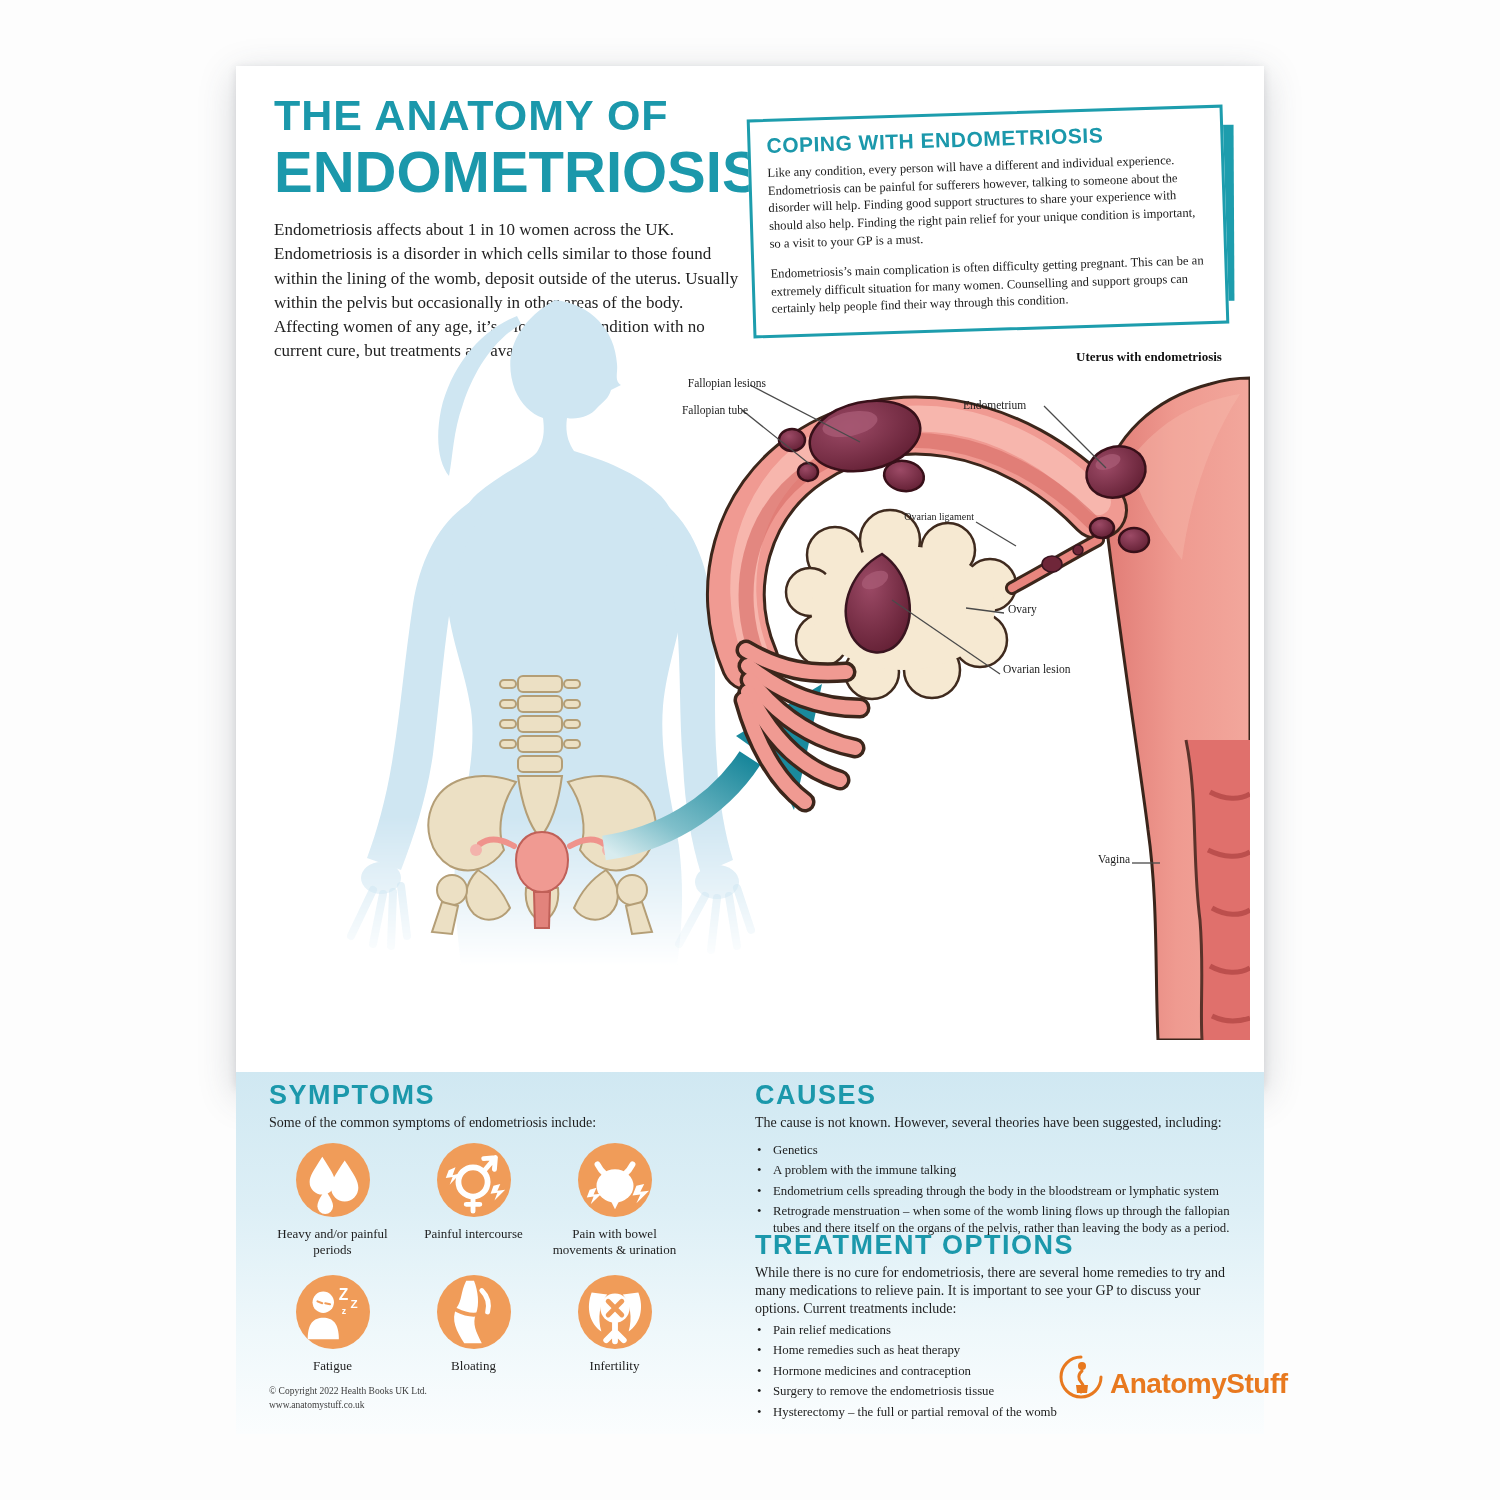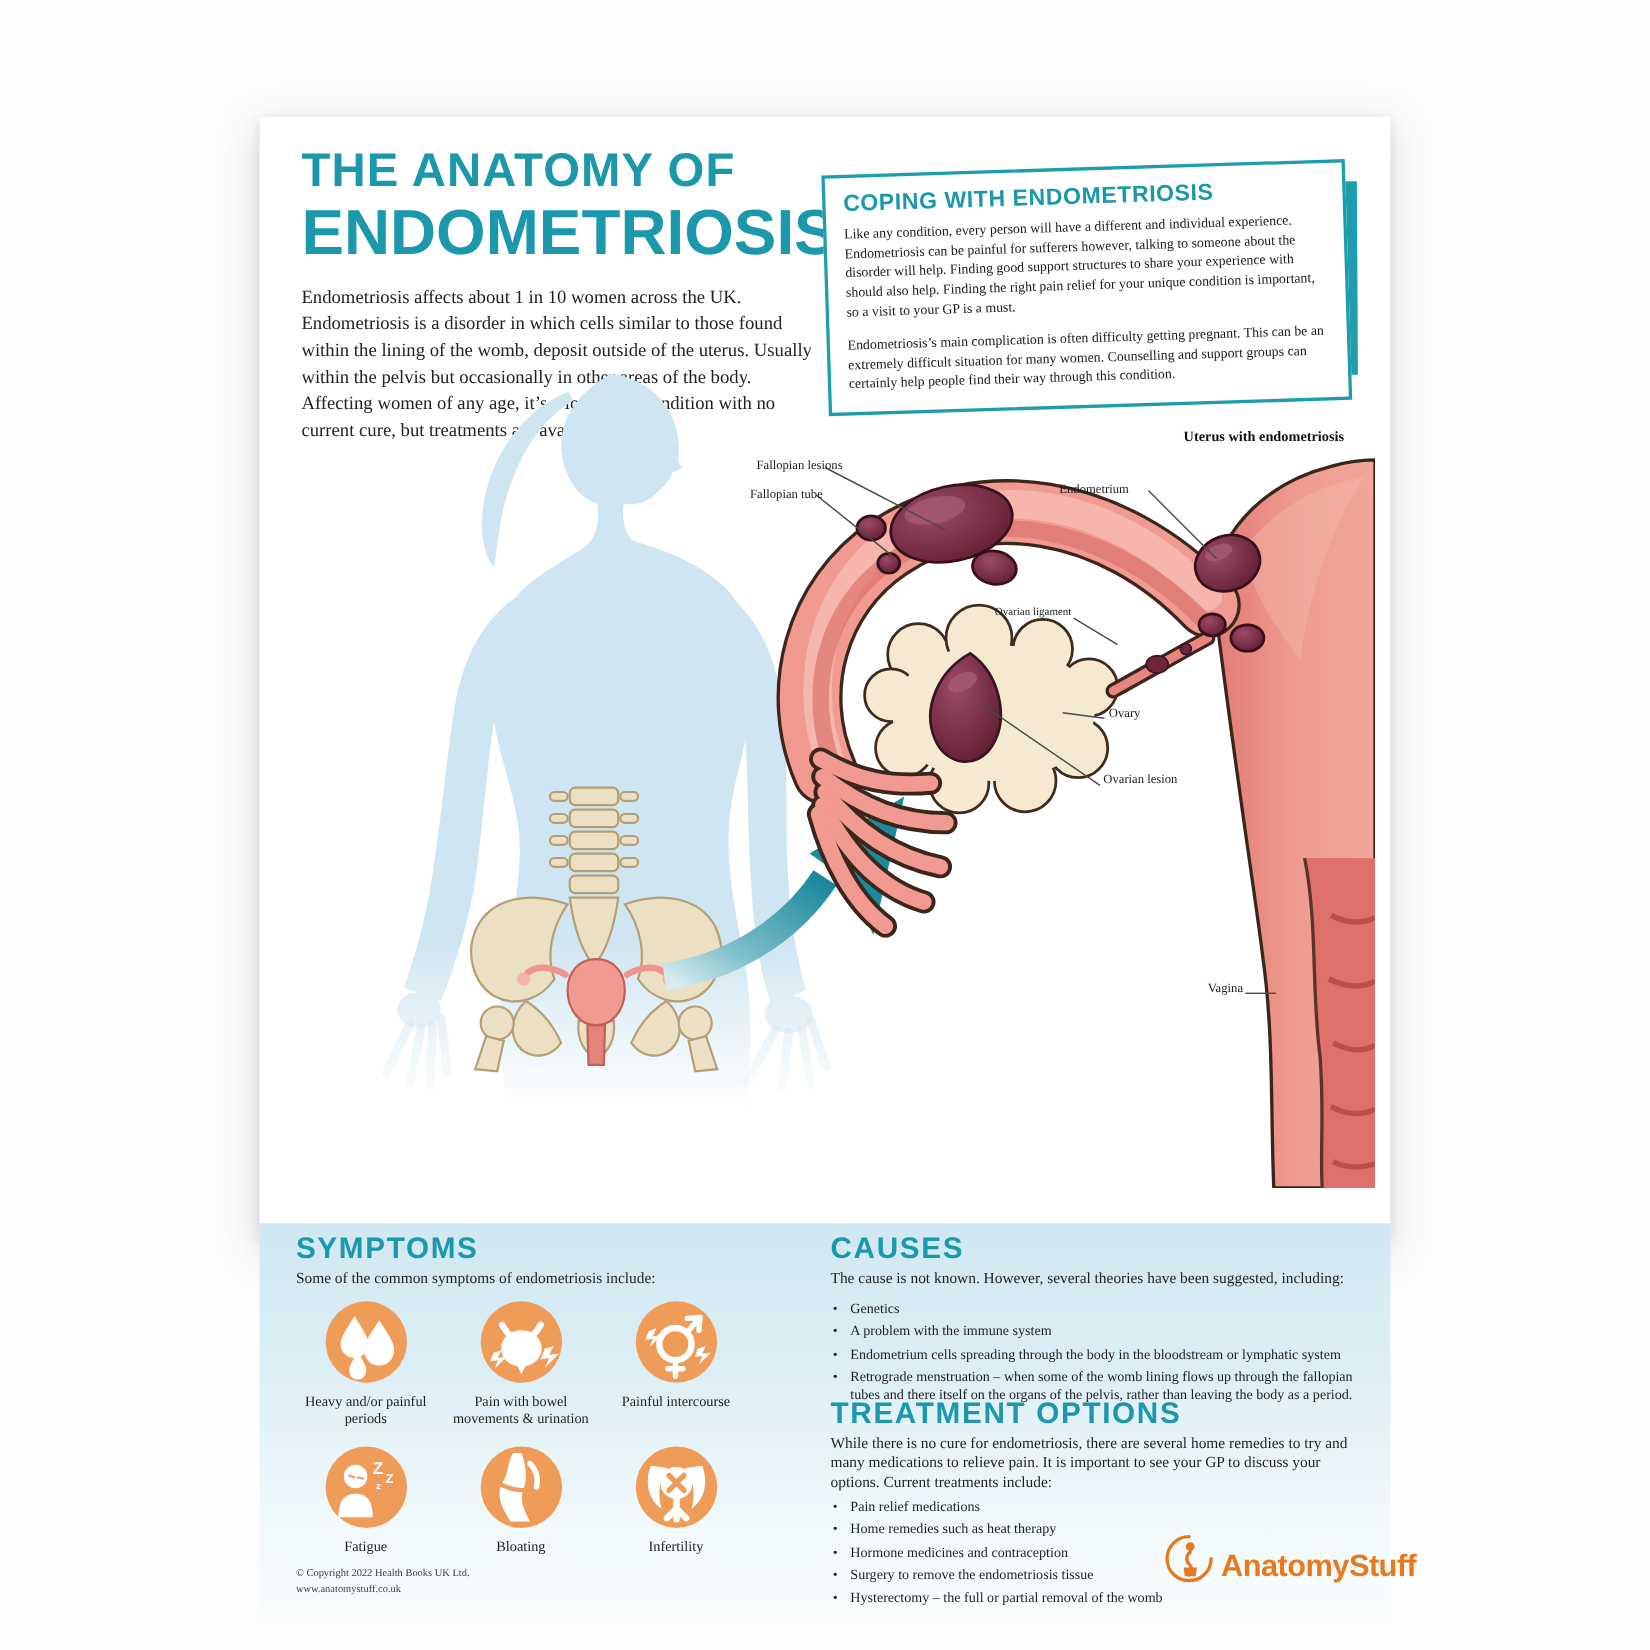--- a/index.html
+++ b/index.html
@@ -1,19 +1,19 @@
 <!DOCTYPE html>
 <html><head>
 <meta charset="utf-8">
 <style>
   html,body{margin:0;padding:0;background:#ffffff;}
   #canvas{position:relative;width:1500px;height:1500px;background:#fdfdfd;overflow:hidden;
           font-family:"Liberation Serif",serif;}
   #page{position:absolute;left:236px;top:66px;width:1028px;height:1020px;background:#ffffff;
-        box-shadow:0 10px 35px rgba(60,70,80,.22),0 2px 8px rgba(60,70,80,.15);margin-top:40px;}
+        box-shadow:0 10px 35px rgba(60,70,80,.22),0 2px 8px rgba(60,70,80,.15);}
   .abs{position:absolute;}
   
   .title{left:38px;top:28px;line-height:1;color:#1b98ab;font-family:"Liberation Sans",sans-serif;font-weight:bold;}
   .title .l1{font-size:43px;letter-spacing:1px;display:block;}
   .title .l2{font-size:58px;letter-spacing:0px;display:block;margin-top:6px;}
   .intro{left:38px;top:152px;width:472px;font-size:17px;line-height:1.43;color:#222;}
   
   .coping-back{left:526px;top:60px;width:472px;height:176px;background:#1d9dad;transform:rotate(-.3deg);}
   .coping{left:514px;top:46px;width:476px;min-height:150px;background:#fff;border:3px solid #1d9dad;
           transform:rotate(-1.8deg);padding:12px 16px 16px 16px;box-sizing:border-box;}
@@ -279,41 +279,41 @@
           <path d="M50,18 C60,33 64,39 64,46 A14,14 0 1 1 36,46 C36,39 40,33 50,18 Z"></path>
           <path d="M30,48 C36,57 38,61 38,65 A8,8 0 1 1 22,65 C22,61 24,57 30,48 Z"></path>
         </svg>
       </div>
       <div class="sym-lab">Heavy and/or painful periods</div>
     </div>
 
     <div class="sym-item">
       <div class="sym-ic">
         <svg width="76" height="76" viewBox="0 0 76 76">
+          <circle cx="37" cy="40" r="15" stroke="#fff" stroke-width="6" fill="none"></circle>
+          <path d="M48,29 L60,15 M60,15 L48,16 M60,15 L59,27" stroke="#fff" stroke-width="5" fill="none" stroke-linecap="round"></path>
+          <path d="M37,55 L37,70 M30,63 L44,63" stroke="#fff" stroke-width="5" stroke-linecap="round"></path>
+          <path d="M12,28 l7,-3 l-3,8 l8,-2 l-11,12 l3,-8 l-7,1 Z" fill="#fff"></path>
+          <path d="M58,44 l7,-2 l-3,7 l8,-1 l-11,11 l3,-8 l-7,1 Z" fill="#fff"></path>
+        </svg>
+      </div>
+      <div class="sym-lab">Painful intercourse</div>
+    </div>
+
+    <div class="sym-item">
+      <div class="sym-ic">
+        <svg width="76" height="76" viewBox="0 0 76 76">
           <path d="M20,22 C24,30 28,32 30,34 M56,22 C52,30 48,32 46,34" stroke="#fff" stroke-width="6" fill="none" stroke-linecap="round"></path>
           <ellipse cx="38" cy="44" rx="19" ry="17" fill="#fff"></ellipse>
           <path d="M33,58 L43,58 L38,68 Z" fill="#fff"></path>
           <path d="M60,44 l8,-2 l-4,8 l9,-1 l-13,13 l4,-9 l-8,1 Z" fill="#fff"></path>
           <path d="M12,48 l7,-2 l-3,7 l8,-1 l-11,11 l3,-8 l-7,1 Z" fill="#fff"></path>
         </svg>
       </div>
       <div class="sym-lab">Pain with bowel movements &amp; urination</div>
-    </div>
-
-    <div class="sym-item">
-      <div class="sym-ic">
-        <svg width="76" height="76" viewBox="0 0 76 76">
-          <circle cx="37" cy="40" r="15" stroke="#fff" stroke-width="6" fill="none"></circle>
-          <path d="M48,29 L60,15 M60,15 L48,16 M60,15 L59,27" stroke="#fff" stroke-width="5" fill="none" stroke-linecap="round"></path>
-          <path d="M37,55 L37,70 M30,63 L44,63" stroke="#fff" stroke-width="5" stroke-linecap="round"></path>
-          <path d="M12,28 l7,-3 l-3,8 l8,-2 l-11,12 l3,-8 l-7,1 Z" fill="#fff"></path>
-          <path d="M58,44 l7,-2 l-3,7 l8,-1 l-11,11 l3,-8 l-7,1 Z" fill="#fff"></path>
-        </svg>
-      </div>
-      <div class="sym-lab">Painful intercourse</div>
     </div>
 
     <div class="sym-item">
       <div class="sym-ic">
         <svg width="76" height="76" viewBox="0 0 76 76">
           <circle cx="28" cy="28" r="11" fill="#fff"></circle>
           <path d="M22,27 l5,2 M30,29 l5,1" stroke="#f09c59" stroke-width="2" stroke-linecap="round"></path>
           <path d="M12,66 C12,50 18,44 28,44 C38,44 44,50 44,66 Z" fill="#fff"></path>
           <text x="44" y="26" font-family="Liberation Sans,sans-serif" font-weight="bold" font-size="16" fill="#fff">Z</text>
           <text x="56" y="34" font-family="Liberation Sans,sans-serif" font-weight="bold" font-size="12" fill="#fff">Z</text>
@@ -345,21 +345,21 @@
         </svg>
       </div>
       <div class="sym-lab">Infertility</div>
     </div>
   </div>
 
   <div class="abs sec-h" style="left:519px;top:1016px">CAUSES</div>
   <div class="abs sec-intro" style="left:519px;top:1048px;width:475px">The cause is not known. However, several theories have been suggested, including:</div>
   <ul class="abs blist" style="left:519px;top:1076px;width:478px">
     <li>Genetics</li>
-    <li>A problem with the immune system</li>
+    <li>A problem with the immune talking</li>
     <li>Endometrium cells spreading through the body in the bloodstream or lymphatic system</li>
     <li>Retrograde menstruation – when some of the womb lining flows up through the fallopian tubes and there itself on the organs of the pelvis, rather than leaving the body as a period.</li>
   </ul>
 
   <div class="abs sec-h" style="left:519px;top:1166px">TREATMENT OPTIONS</div>
   <div class="abs sec-intro" style="left:519px;top:1198px;width:470px">While there is no cure for endometriosis, there are several home remedies to try and many medications to relieve pain. It is important to see your GP to discuss your options. Current treatments include:</div>
   <ul class="abs blist" style="left:519px;top:1256px;width:470px">
     <li>Pain relief medications</li>
     <li>Home remedies such as heat therapy</li>
     <li>Hormone medicines and contraception</li>

